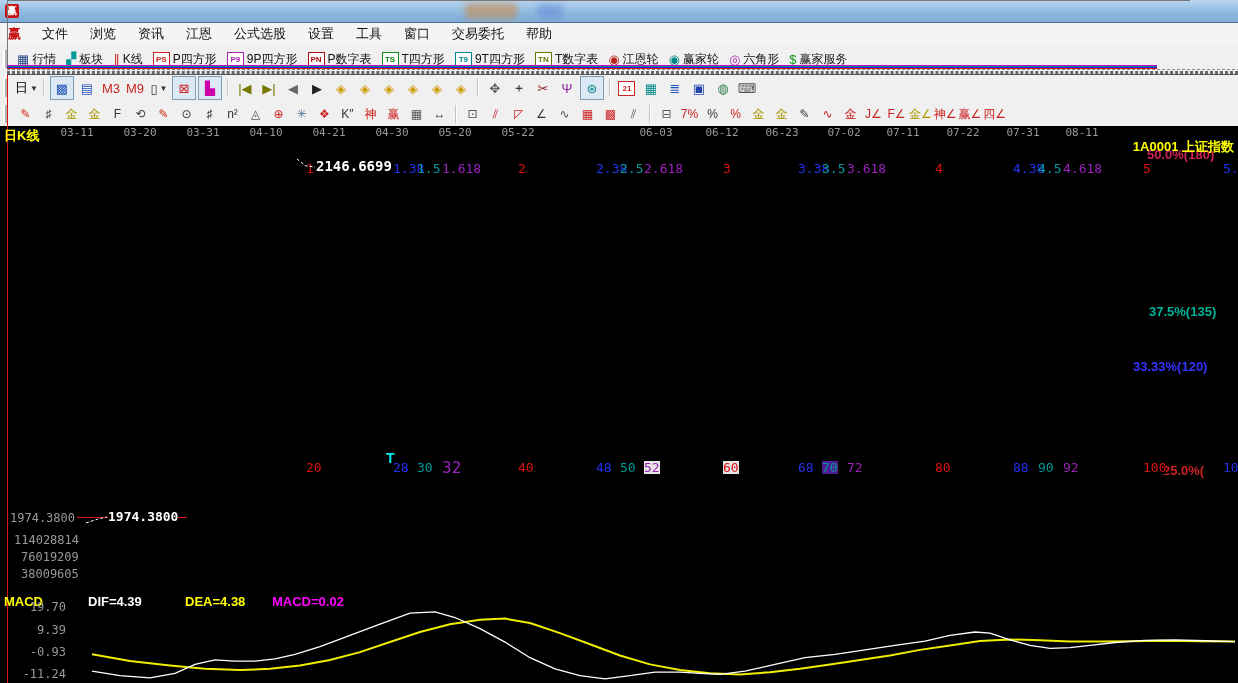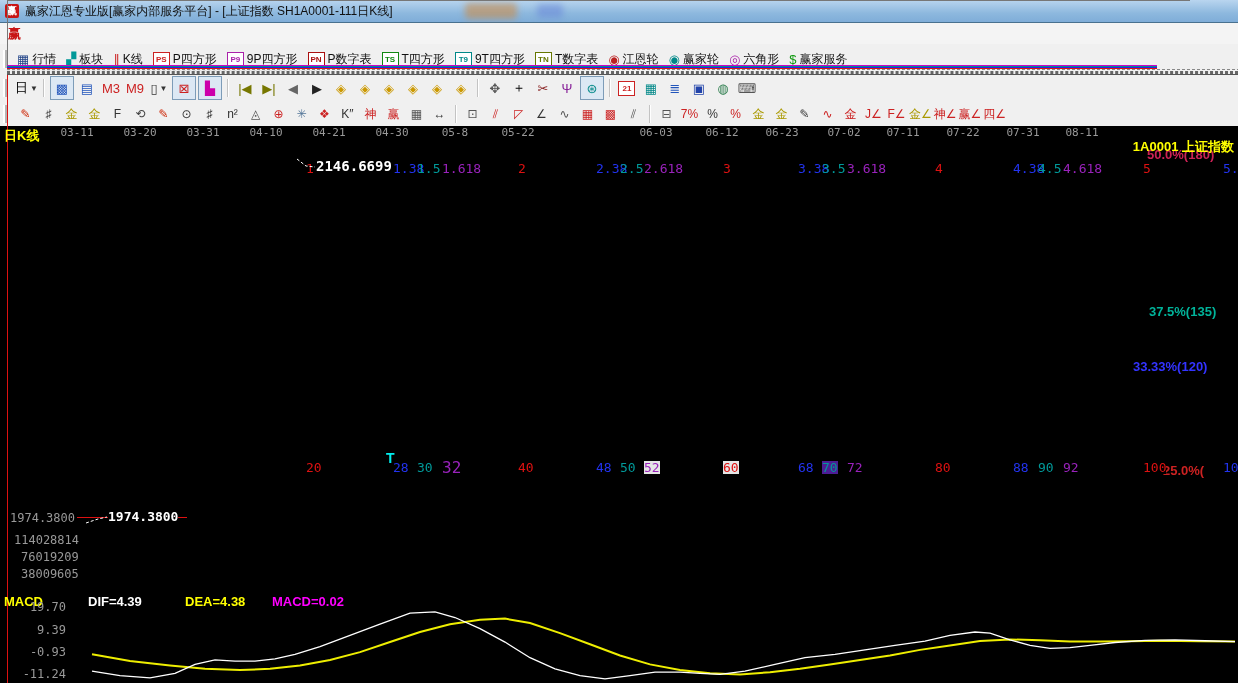--- a/index.html
+++ b/index.html
@@ -42,25 +42,36 @@
 </style>
 </head>
 <body>
 
 <div class="app">
 
   <div class="titlebar">
     <div class="blob" style="left:465px;top:3px;width:52px;height:16px;background:rgba(205,135,60,.55);"></div>
     <div class="blob" style="left:537px;top:4px;width:26px;height:14px;background:rgba(100,130,215,.5);"></div>
     <div class="appicon">赢</div>
-    <span class="titletext">赢家江恩专业版[赢家内部服务平台] - [上证指数  SH1A0001-111日K线]</span>
   </div>
 
   <div class="menubar">
     <span class="menulogo">赢</span>
+    <div id="menu-items" style="display:flex;">
+        <div class="menu-item" style="">文件</div>
+        <div class="menu-item" style="">浏览</div>
+        <div class="menu-item" style="">资讯</div>
+        <div class="menu-item" style="">江恩</div>
+        <div class="menu-item" style="">公式选股</div>
+        <div class="menu-item" style="">设置</div>
+        <div class="menu-item" style="">工具</div>
+        <div class="menu-item" style="">窗口</div>
+        <div class="menu-item" style="">交易委托</div>
+        <div class="menu-item" style="">帮助</div>
+      </div>
   </div>
 
   <div class="tb tb1">
     <div class="grip"></div>
     <div id="tb1" style="display:flex;align-items:center;">
         <div class="titem" style="">
           <span style="font-size: 13px; color: rgb(34, 68, 136);">▦</span>
           <span class="tlabel">行情</span>
         </div>
         <div class="titem" style="">
@@ -353,21 +364,21 @@
       <div class="lbl mono" style="left: 113px; top: 126px; width: 40px; text-align: center; color: rgb(154, 154, 154); font-size: 11px;">03-20</div>
       <div style="left: 133px; top: 134px; width: 1px; height: 4px; background: rgb(119, 119, 119);"></div>
       <div class="lbl mono" style="left: 176px; top: 126px; width: 40px; text-align: center; color: rgb(154, 154, 154); font-size: 11px;">03-31</div>
       <div style="left: 196px; top: 134px; width: 1px; height: 4px; background: rgb(119, 119, 119);"></div>
       <div class="lbl mono" style="left: 239px; top: 126px; width: 40px; text-align: center; color: rgb(154, 154, 154); font-size: 11px;">04-10</div>
       <div style="left: 259px; top: 134px; width: 1px; height: 4px; background: rgb(119, 119, 119);"></div>
       <div class="lbl mono" style="left: 302px; top: 126px; width: 40px; text-align: center; color: rgb(154, 154, 154); font-size: 11px;">04-21</div>
       <div style="left: 322px; top: 134px; width: 1px; height: 4px; background: rgb(119, 119, 119);"></div>
       <div class="lbl mono" style="left: 365px; top: 126px; width: 40px; text-align: center; color: rgb(154, 154, 154); font-size: 11px;">04-30</div>
       <div style="left: 385px; top: 134px; width: 1px; height: 4px; background: rgb(119, 119, 119);"></div>
-      <div class="lbl mono" style="left: 428px; top: 126px; width: 40px; text-align: center; color: rgb(154, 154, 154); font-size: 11px;">05-8</div>
+      <div class="lbl mono" style="left: 428px; top: 126px; width: 40px; text-align: center; color: rgb(154, 154, 154); font-size: 11px;">05-20</div>
       <div style="left: 448px; top: 134px; width: 1px; height: 4px; background: rgb(119, 119, 119);"></div>
       <div class="lbl mono" style="left: 491px; top: 126px; width: 40px; text-align: center; color: rgb(154, 154, 154); font-size: 11px;">05-22</div>
       <div style="left: 511px; top: 134px; width: 1px; height: 4px; background: rgb(119, 119, 119);"></div>
       <div class="lbl mono" style="left: 629px; top: 126px; width: 40px; text-align: center; color: rgb(154, 154, 154); font-size: 11px;">06-03</div>
       <div style="left: 649px; top: 134px; width: 1px; height: 4px; background: rgb(119, 119, 119);"></div>
       <div class="lbl mono" style="left: 695px; top: 126px; width: 40px; text-align: center; color: rgb(154, 154, 154); font-size: 11px;">06-12</div>
       <div style="left: 715px; top: 134px; width: 1px; height: 4px; background: rgb(119, 119, 119);"></div>
       <div class="lbl mono" style="left: 755px; top: 126px; width: 40px; text-align: center; color: rgb(154, 154, 154); font-size: 11px;">06-23</div>
       <div style="left: 775px; top: 134px; width: 1px; height: 4px; background: rgb(119, 119, 119);"></div>
       <div class="lbl mono" style="left: 817px; top: 126px; width: 40px; text-align: center; color: rgb(154, 154, 154); font-size: 11px;">07-02</div>

